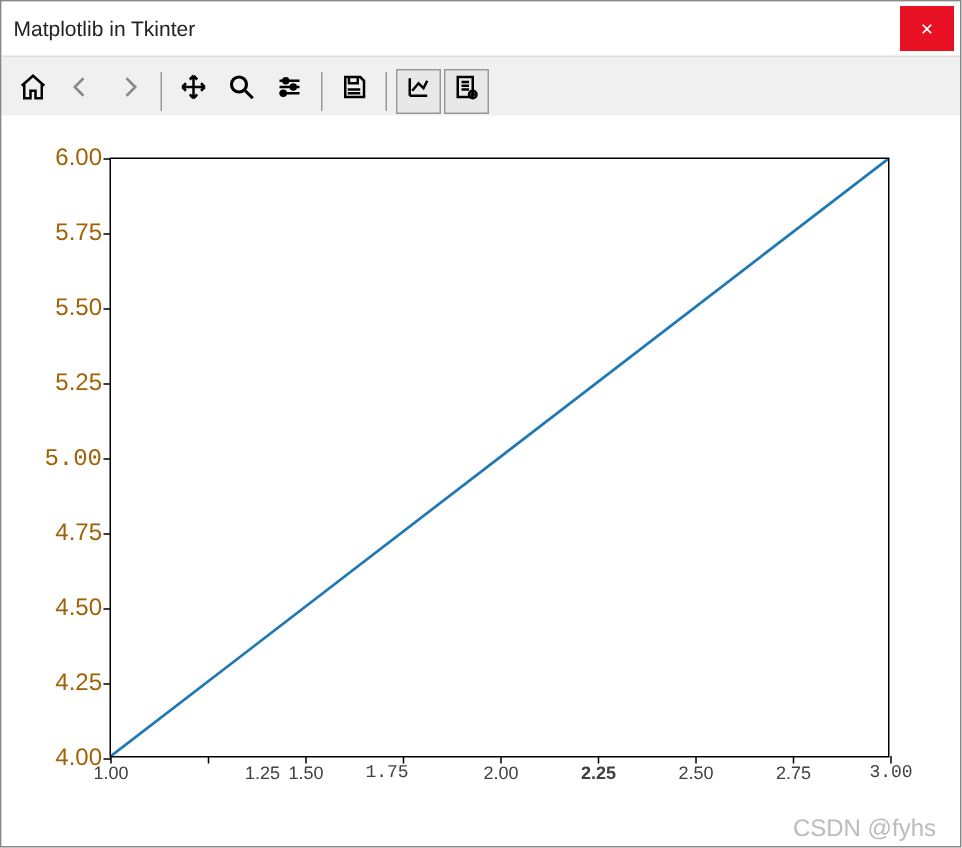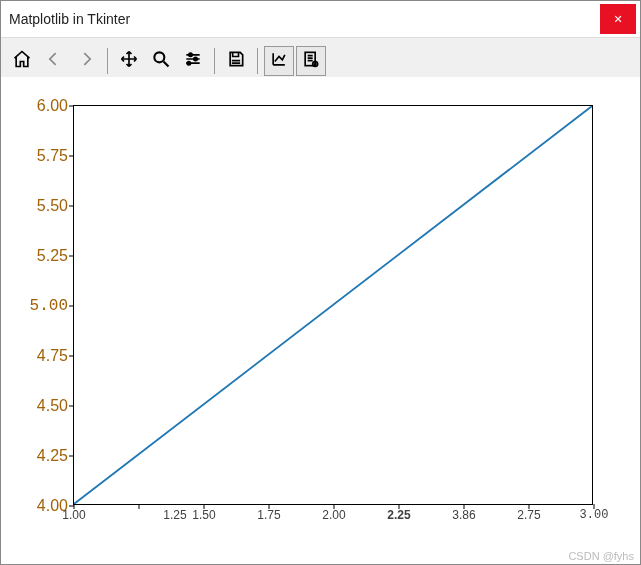--- a/index.html
+++ b/index.html
@@ -98,22 +98,22 @@
     top: 100%;
     width: 1px; height: 5px;
     background: #000;
     transform: translateX(-0.5px);
   }
   .line-svg {
     position: absolute; left:0; top:0; width:100%; height:100%;
   }
   .watermark {
     position: absolute;
-    right: 6px; bottom: 2px;
-    font-size: 11px;
+    right: 16px; bottom: 2px;
+    font-size: 16px;
     color: #bbb;
   }
 </style>
 </head>
 <body>
 
 <div class="titlebar">
   <span>Matplotlib in Tkinter</span>
   <span class="spacer"></span>
   <div class="close-btn">
@@ -223,27 +223,27 @@
         <div class="tick-y" style="top: 0px;">6.00</div>
       </div>
     <div id="xticks-container">
         <div class="tickmark-x" style="left: 0px;"></div>
         <div class="tick-x" style="left: 0px;">1.00</div>
         <div class="tickmark-x" style="left: 65px;"></div>
         <div class="tick-x" style="left: 65px; margin-left: 36px;">1.25</div>
         <div class="tickmark-x" style="left: 130px;"></div>
         <div class="tick-x" style="left: 130px;">1.50</div>
         <div class="tickmark-x" style="left: 195px;"></div>
-        <div class="tick-x" style="left: 195px;">1.75</div>
+        <div class="tick-x" style="left: 184px; font-family: Liberation Mono, monospace;">1.75</div>
         <div class="tickmark-x" style="left: 260px;"></div>
         <div class="tick-x" style="left: 260px;">2.00</div>
         <div class="tickmark-x" style="left: 325px;"></div>
         <div class="tick-x" style="left: 325px; font-weight: bold;">2.25</div>
         <div class="tickmark-x" style="left: 390px;"></div>
-        <div class="tick-x" style="left: 390px;">3.86</div>
+        <div class="tick-x" style="left: 390px;">2.50</div>
         <div class="tickmark-x" style="left: 455px;"></div>
         <div class="tick-x" style="left: 455px;">2.75</div>
         <div class="tickmark-x" style="left: 520px;"></div>
         <div class="tick-x" style="left: 520px; font-family: Liberation Mono, monospace;">3.00</div>
       </div>
   </div>
   <div class="watermark">CSDN @fyhs</div>
 </div>
 
 </body></html>

